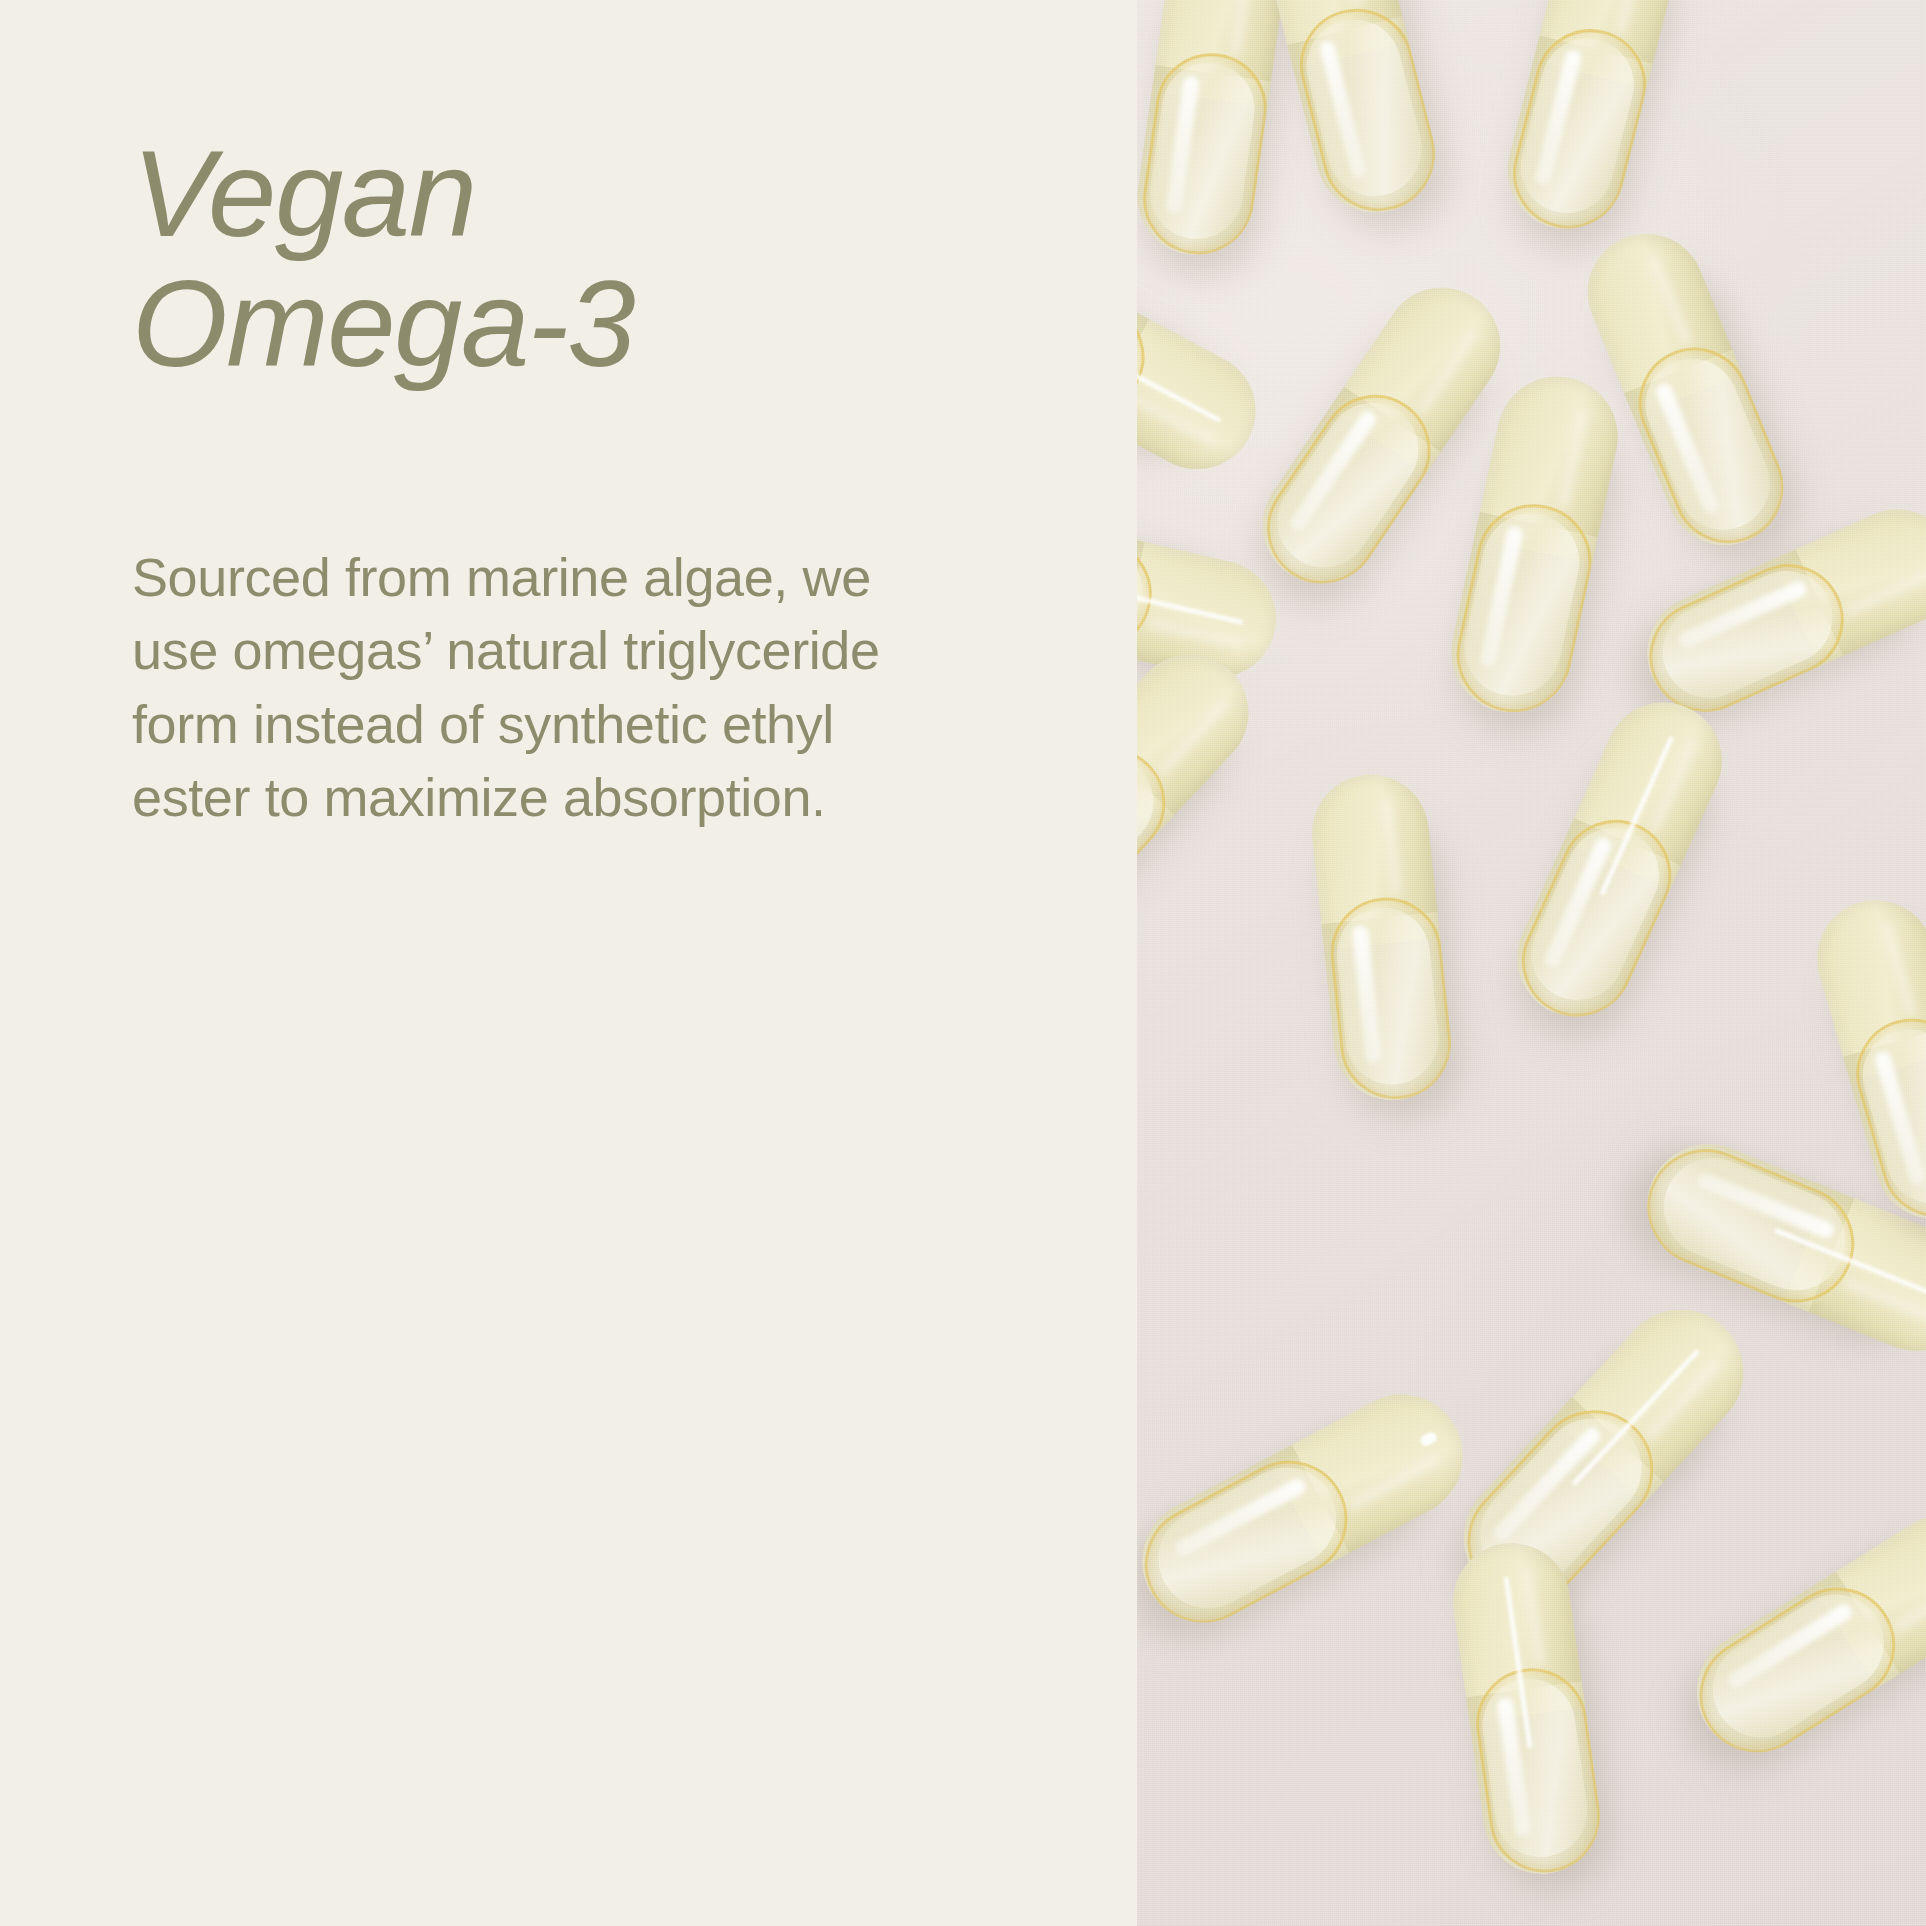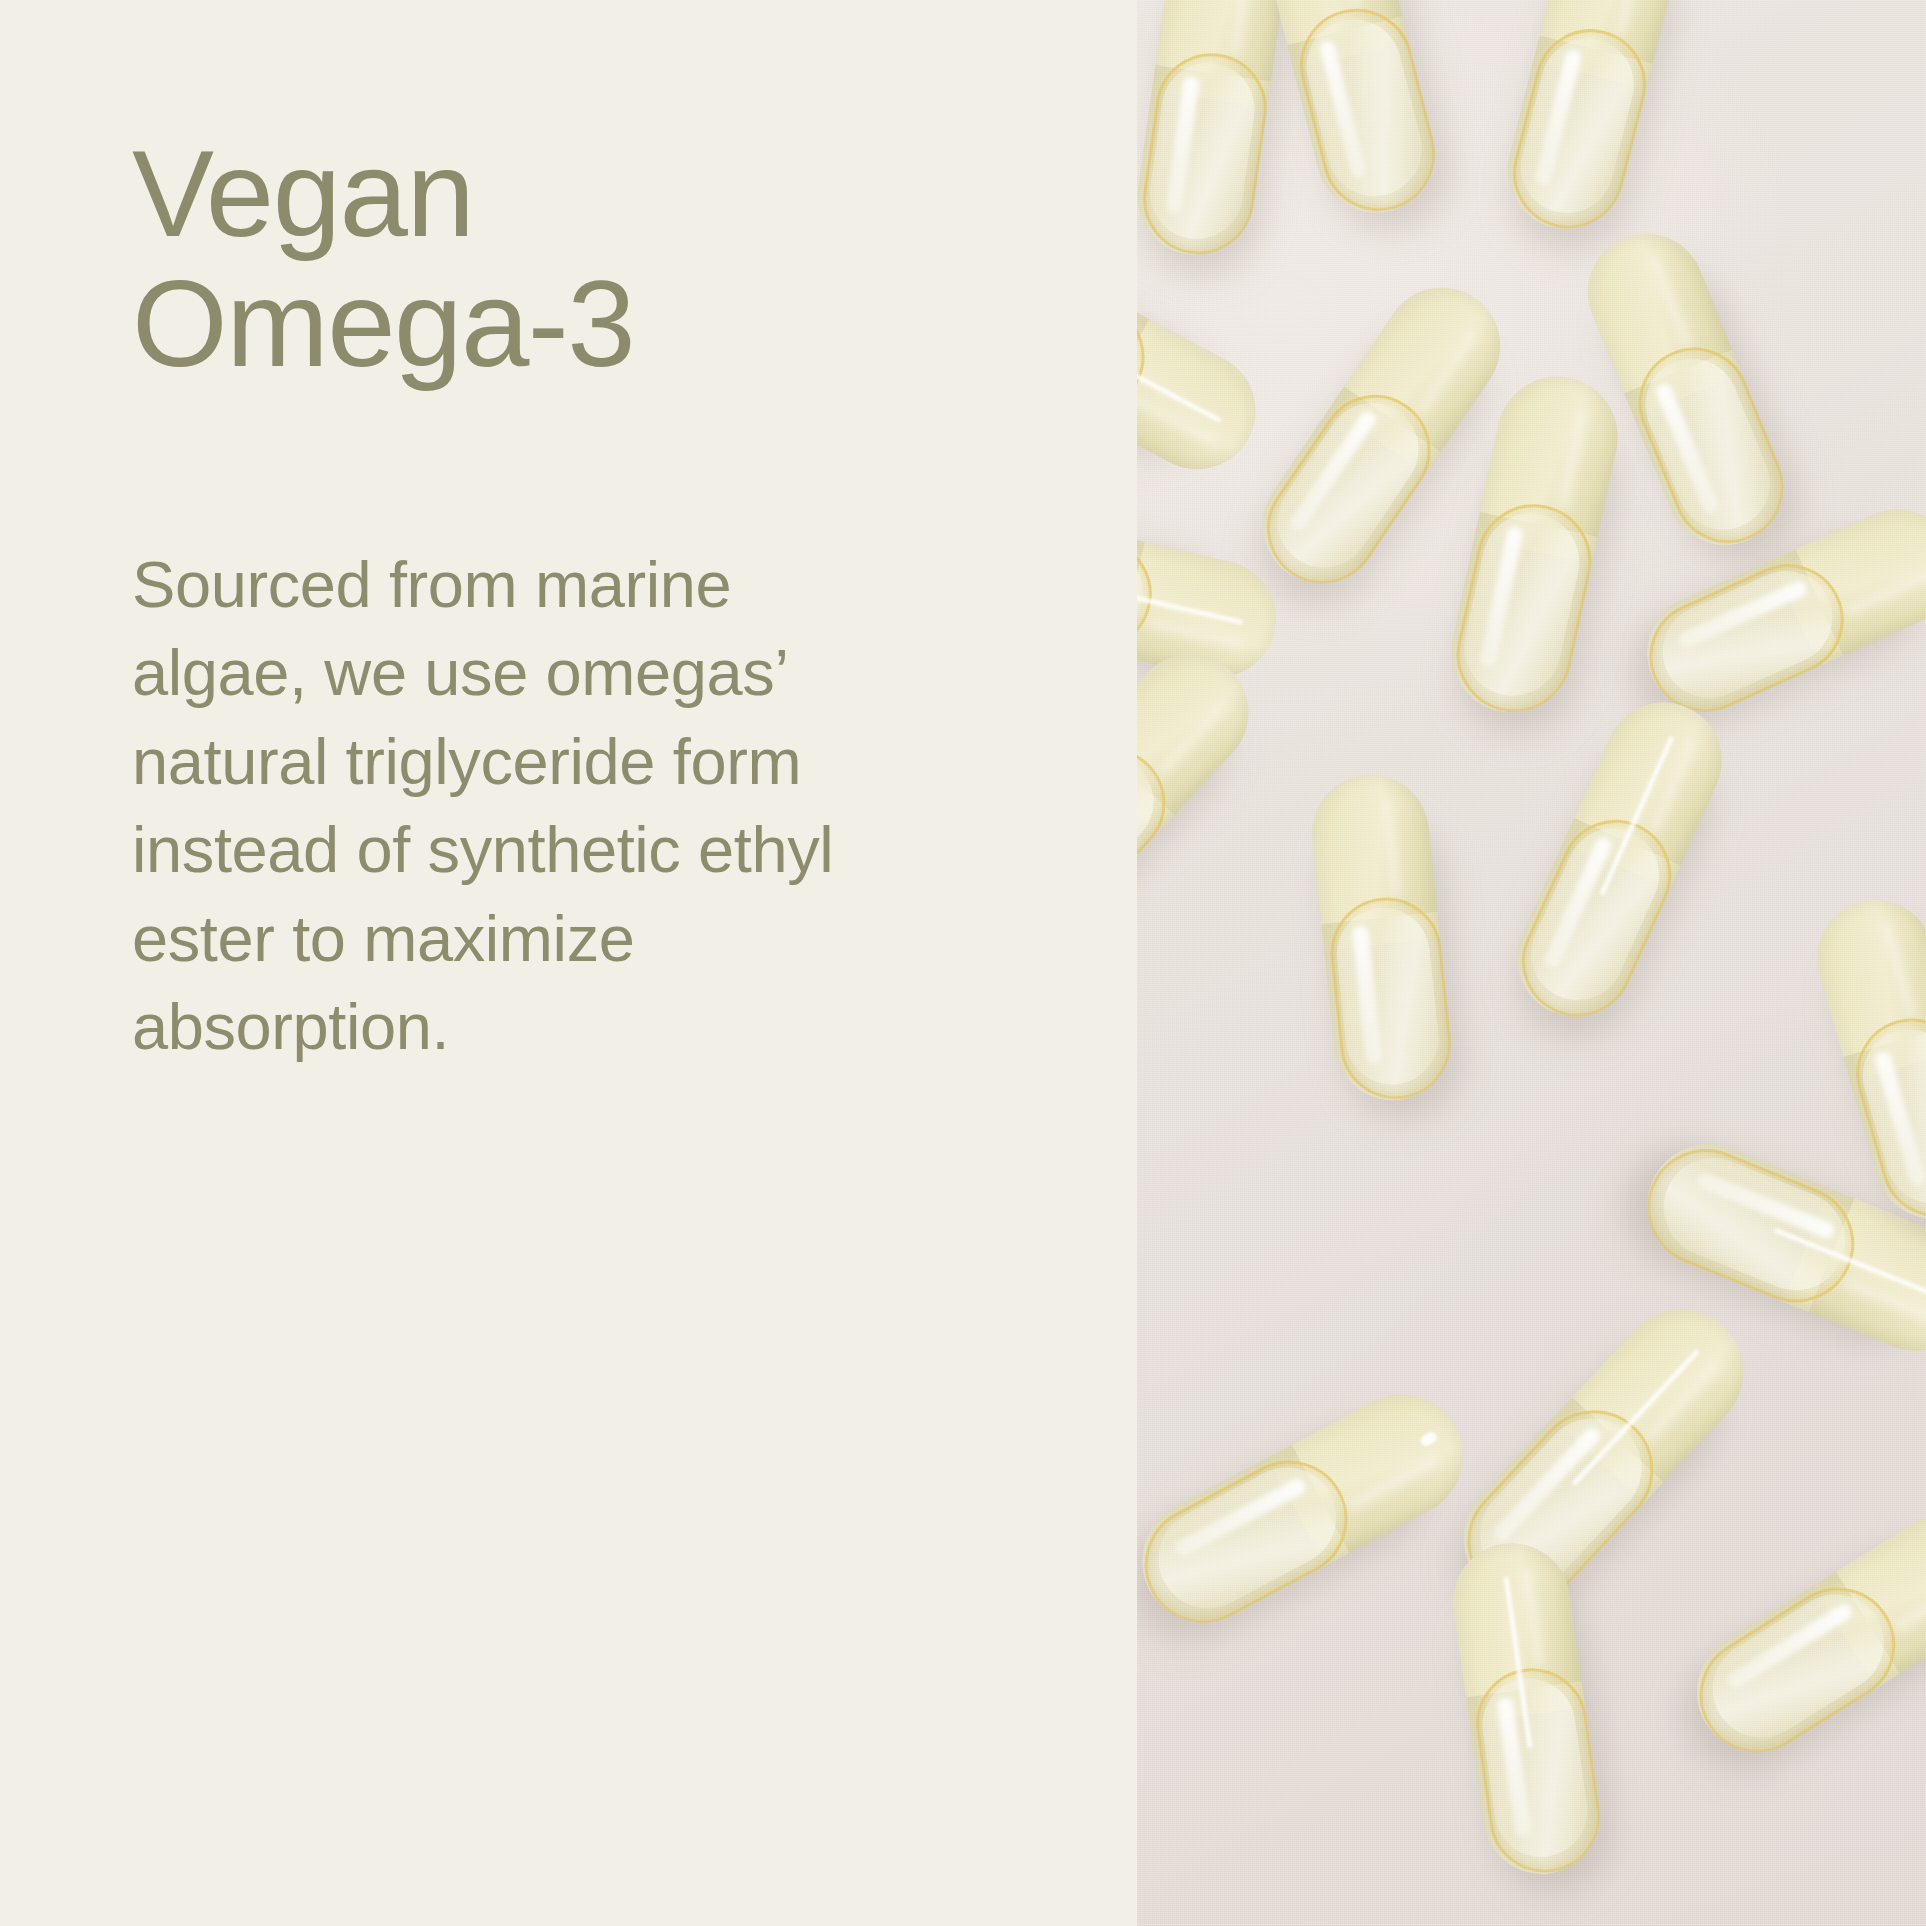--- a/index.html
+++ b/index.html
@@ -31,28 +31,29 @@
     left: 132px;
     top: 129px;
     width: 891px;
     margin: 0;
     font-size: 123px;
     line-height: 1.06;
     font-weight: 400;
     letter-spacing: -1.5px;
     color: #8C8B6B;
     white-space: pre-line;
+    font-style: italic;
   }
   #body-copy {
     position: absolute;
     left: 132px;
     top: 541px;
     width: 752px;
     margin: 0;
-    font-size: 65px;
+    font-size: 54px;
     line-height: 1.36;
     font-weight: 400;
     letter-spacing: -0.4px;
     color: #8D8C6D;
   }
 
   
   #photo-panel {
     position: absolute;
     left: 1137px;

